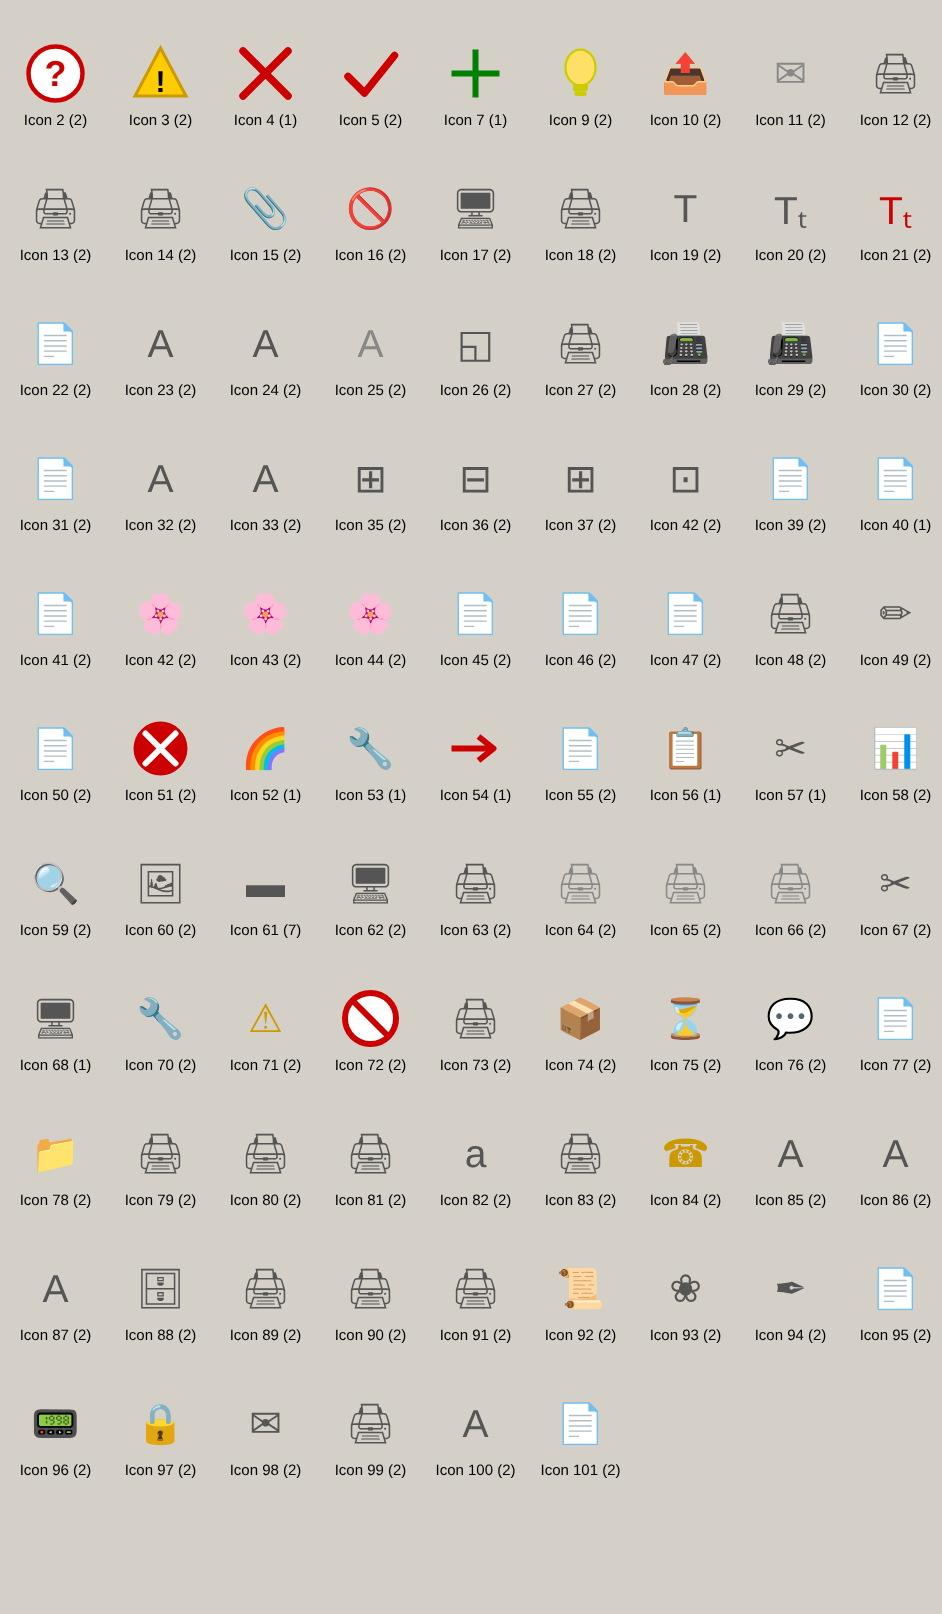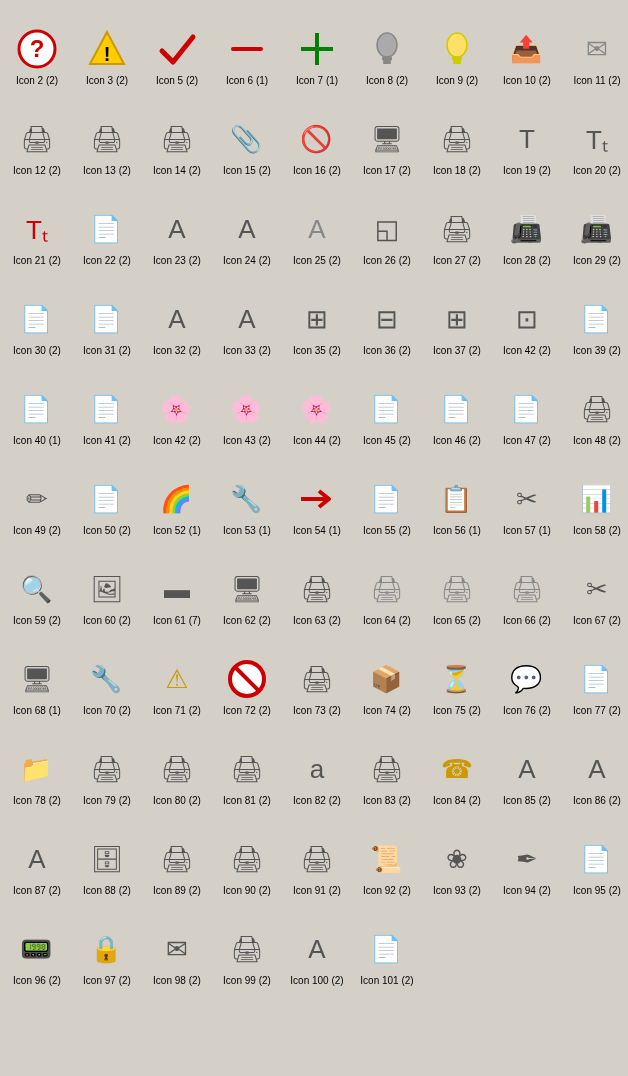--- a/index.html
+++ b/index.html
@@ -59,51 +59,42 @@
         <svg viewBox="0 0 40 40" width="40" height="40">
           <polygon points="20,3 37,35 3,35" fill="#fc0" stroke="#c90" stroke-width="2"></polygon>
           <text x="20" y="32" text-anchor="middle" fill="#000" font-size="20" font-weight="bold">!</text>
         </svg>
       </div>
       <div class="icon-label">Icon 3 (2)</div>
     </div>
     <div class="icon-cell">
       <div class="icon-img">
         <svg viewBox="0 0 40 40" width="40" height="40">
+          <line x1="5" y1="5" x2="35" y2="35" stroke="#c00" stroke-width="5" stroke-linecap="round"></line>
+          <line x1="35" y1="5" x2="5" y2="35" stroke="#c00" stroke-width="5" stroke-linecap="round"></line>
+        </svg>
+      </div>
+      <div class="icon-label">Icon 4 (1)</div>
+    </div>
+    <div class="icon-cell">
+      <div class="icon-img">
+        <svg viewBox="0 0 40 40" width="40" height="40">
           <polyline points="5,22 16,33 36,8" fill="none" stroke="#c00" stroke-width="5" stroke-linecap="round" stroke-linejoin="round"></polyline>
         </svg>
       </div>
       <div class="icon-label">Icon 5 (2)</div>
-    </div>
-    <div class="icon-cell">
-      <div class="icon-img">
-        <svg viewBox="0 0 40 40" width="40" height="40">
-          <line x1="6" y1="20" x2="34" y2="20" stroke="#c00" stroke-width="4" stroke-linecap="round"></line>
-        </svg>
-      </div>
-      <div class="icon-label">Icon 6 (1)</div>
     </div>
     <div class="icon-cell">
       <div class="icon-img">
         <svg viewBox="0 0 40 40" width="40" height="40">
           <line x1="20" y1="4" x2="20" y2="36" stroke="#008000" stroke-width="4"></line>
           <line x1="4" y1="20" x2="36" y2="20" stroke="#008000" stroke-width="4"></line>
         </svg>
       </div>
       <div class="icon-label">Icon 7 (1)</div>
-    </div>
-    <div class="icon-cell">
-      <div class="icon-img">
-        <svg viewBox="0 0 40 40" width="40" height="40">
-          <ellipse cx="20" cy="16" rx="10" ry="12" fill="#aaa" stroke="#888" stroke-width="1.5"></ellipse>
-          <rect x="15" y="27" width="10" height="5" fill="#888" rx="2"></rect>
-          <rect x="16" y="32" width="8" height="3" fill="#888" rx="1"></rect>
-        </svg>
-      </div>
-      <div class="icon-label">Icon 8 (2)</div>
     </div>
     <div class="icon-cell">
       <div class="icon-img">
         <svg viewBox="0 0 40 40" width="40" height="40">
           <ellipse cx="20" cy="16" rx="10" ry="12" fill="#ffe066" stroke="#cc0" stroke-width="1.5"></ellipse>
           <rect x="15" y="27" width="10" height="5" fill="#cc0" rx="2"></rect>
           <rect x="16" y="32" width="8" height="3" fill="#cc0" rx="1"></rect>
         </svg>
       </div>
       <div class="icon-label">Icon 9 (2)</div>
@@ -343,20 +334,30 @@
       <div class="icon-label">Icon 49 (2)</div>
     </div>
     <div class="icon-cell">
       <div class="icon-img">
         <span style="font-size:26px;color:#555">📄</span>
       </div>
       <div class="icon-label">Icon 50 (2)</div>
     </div>
     <div class="icon-cell">
       <div class="icon-img">
+        <svg viewBox="0 0 40 40" width="40" height="40">
+          <circle cx="20" cy="20" r="18" fill="#c00"></circle>
+          <line x1="10" y1="10" x2="30" y2="30" stroke="white" stroke-width="4" stroke-linecap="round"></line>
+          <line x1="30" y1="10" x2="10" y2="30" stroke="white" stroke-width="4" stroke-linecap="round"></line>
+        </svg>
+      </div>
+      <div class="icon-label">Icon 51 (2)</div>
+    </div>
+    <div class="icon-cell">
+      <div class="icon-img">
         <span style="font-size:26px;color:#555">🌈</span>
       </div>
       <div class="icon-label">Icon 52 (1)</div>
     </div>
     <div class="icon-cell">
       <div class="icon-img">
         <span style="font-size:26px;color:#555">🔧</span>
       </div>
       <div class="icon-label">Icon 53 (1)</div>
     </div>

